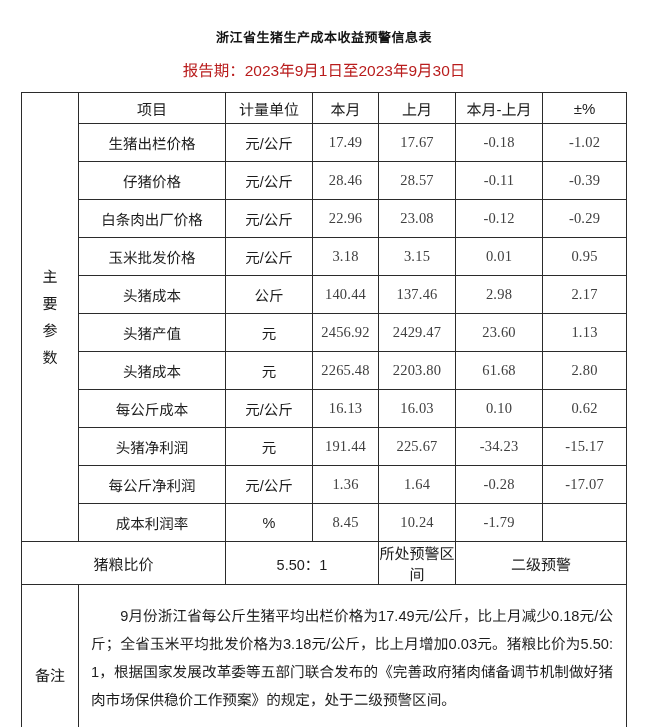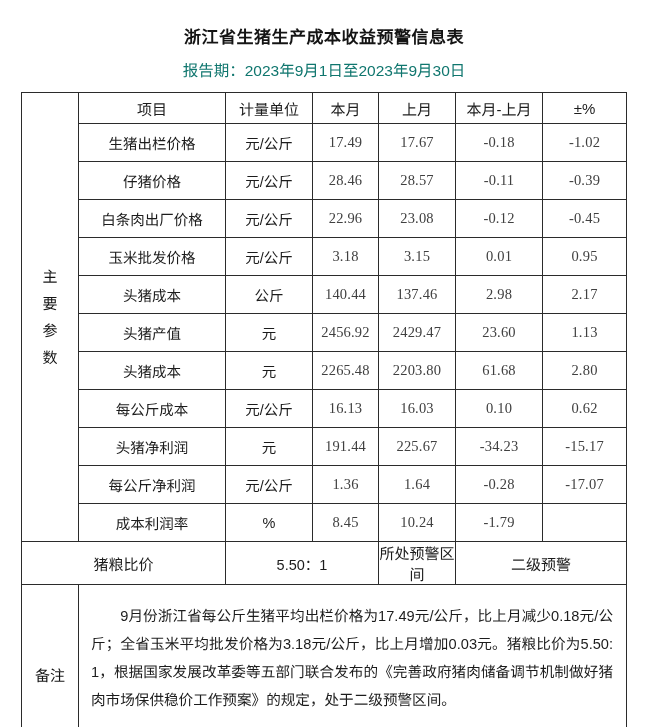--- a/index.html
+++ b/index.html
@@ -20,34 +20,34 @@
   .page {
     position: relative;
     width: 648px;
     height: 727px;
     box-sizing: border-box;
   }
 
   
   .doc-title {
     text-align: center;
-    font-size: 17px;
+    font-size: 13px;
     font-weight: 700;
     letter-spacing: 0.5px;
     color: #141414;
     margin: 0;
     padding-top: 27px;
     line-height: 22px;
     font-family: "Liberation Sans", "DejaVu Sans", sans-serif;
   }
   .doc-period {
     text-align: center;
     font-size: 15.5px;
     font-weight: 400;
-    color: #0f766e;
+    color: #b91c1c;
     margin: 0;
     padding-top: 12px;
     line-height: 20px;
     font-family: "Liberation Sans", "DejaVu Sans", sans-serif;
   }
 
   
   .table-wrap {
     position: absolute;
     left: 21px;
@@ -203,21 +203,21 @@
             <td class="num">28.57</td>
             <td class="num">-0.11</td>
             <td class="num">-0.39</td>
           </tr>
           <tr class="data-row">
             <td>白条肉出厂价格</td>
             <td>元/公斤</td>
             <td class="num">22.96</td>
             <td class="num">23.08</td>
             <td class="num">-0.12</td>
-            <td class="num">-0.45</td>
+            <td class="num">-0.29</td>
           </tr>
           <tr class="data-row">
             <td>玉米批发价格</td>
             <td>元/公斤</td>
             <td class="num">3.18</td>
             <td class="num">3.15</td>
             <td class="num">0.01</td>
             <td class="num">0.95</td>
           </tr>
           <tr class="data-row">

